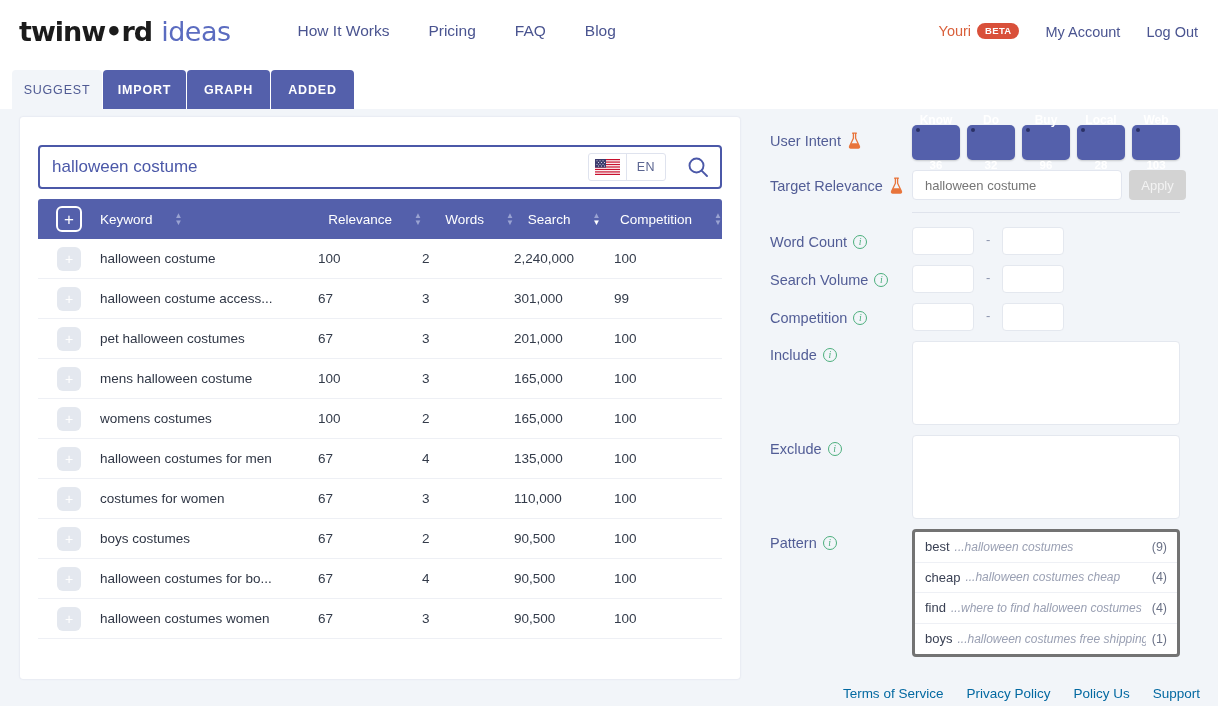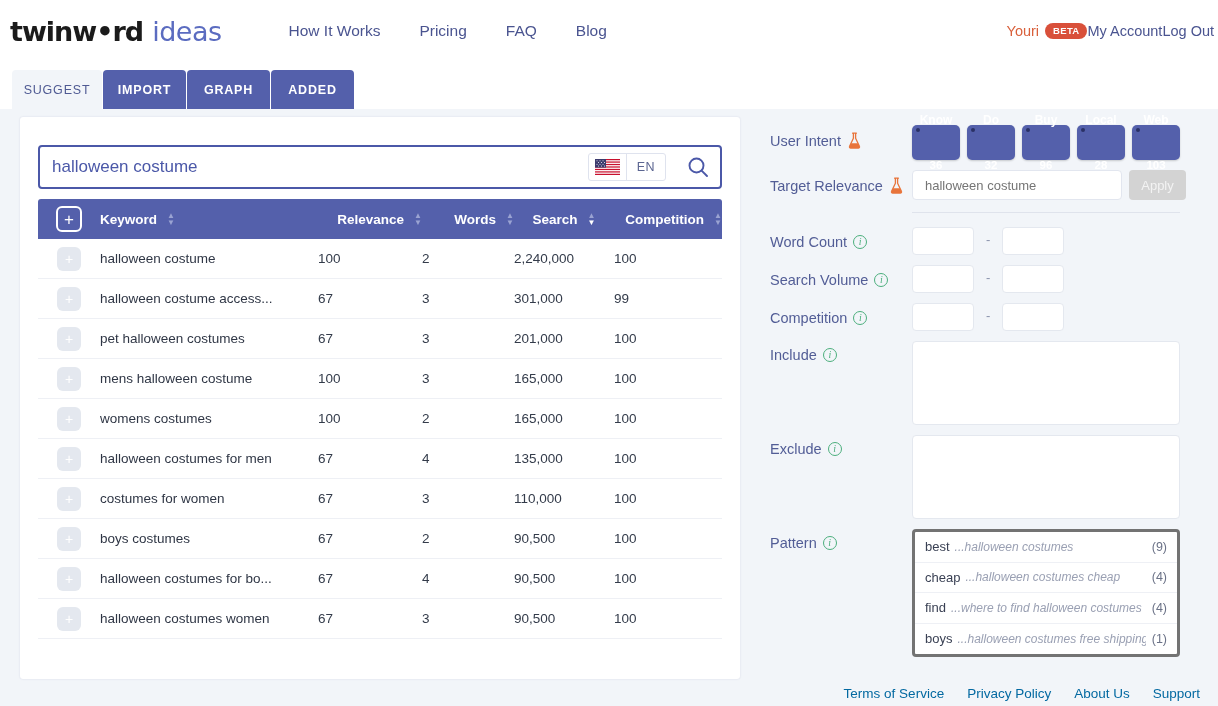--- a/index.html
+++ b/index.html
@@ -8,32 +8,33 @@
     font-family: "Liberation Sans", sans-serif;
     background: #ffffff;
     overflow: hidden;
   }
   .page { position: relative; width: 1218px; height: 706px; background: #ffffff; }
 
   
   .topnav {
     height: 62px; background: #ffffff;
     display: flex; align-items: center;
-    padding: 0 4px 0 10px;
+    padding: 0 20px 0 10px;
     position: relative;
+    margin-left: 9px;
   }
   .logo { display: flex; align-items: baseline; font-size: 27px; letter-spacing: -.5px; }
   .logo .lg-dark { color: #1b1b1b; font-weight: 700; font-family: "DejaVu Sans", sans-serif; letter-spacing: -1px;}
   .logo .lg-blue { color: #5b6cc0; font-weight: 400; margin-left: 9px; font-family: "DejaVu Sans", sans-serif; letter-spacing: -.5px;}
 
   .mainmenu { display: flex; gap: 39px; margin-left: 67px; }
   .mainmenu a {
     color: #4a5490; font-size: 15.5px; text-decoration: none; cursor: pointer;
   }
-  .rightmenu { margin-left: auto; display: flex; align-items: center; }
+  .rightmenu { margin-left: auto; display: flex; align-items: flex-end; gap: 26px; }
   .user-name { color: #d9603b; font-size: 14.5px; cursor: pointer; }
   .beta-badge {
     background: #d9503a; color: #fff; font-size: 9.5px; font-weight: bold;
     border-radius: 9px; padding: 2.5px 8px 3px; letter-spacing: .3px;
     margin-left: 6px; display: inline-block; vertical-align: 2px;
   }
   .rightmenu a { color: #4a5490; font-size: 14.5px; text-decoration: none; cursor: pointer; }
 
   
   .tabbar {
@@ -87,21 +88,21 @@
     cursor: pointer; background: transparent; border: none;
   }
 
   
   .tbl { position: absolute; left: 18px; top: 82px; width: 684px; }
   .tbl-head {
     background: #5460ab; color: #fff; height: 40px; display: flex; align-items: center;
     border-radius: 3px 3px 0 0;
   }
   .th {
-    font-size: 13.5px; font-weight: bold; display: flex; align-items: center; gap: 8px;
+    font-size: 13.5px; font-weight: normal; display: flex; align-items: center; gap: 20px;
     cursor: pointer;
   }
   .col-plus  { width: 62px; display:flex; align-items:center; justify-content:center; }
   .col-kw    { width: 218px; }
   .col-rel   { width: 104px; justify-content: flex-end; }
   .col-wd    { width: 92px;  justify-content: flex-end; }
   .col-sv    { width: 100px; justify-content: center; }
   .col-cmp   { width: 108px; justify-content: flex-end; }
 
   .plus-head {
@@ -570,16 +571,16 @@
           </div>
       </div>
     </div>
   </div>
 
   <div class="footer-strip"></div>
 
   <div class="footer-links">
     <a>Terms of Service</a>
     <a>Privacy Policy</a>
-    <a>About Us</a>
+    <a>Policy Us</a>
     <a>Support</a>
   </div>
 </div>
 
 </body></html>

